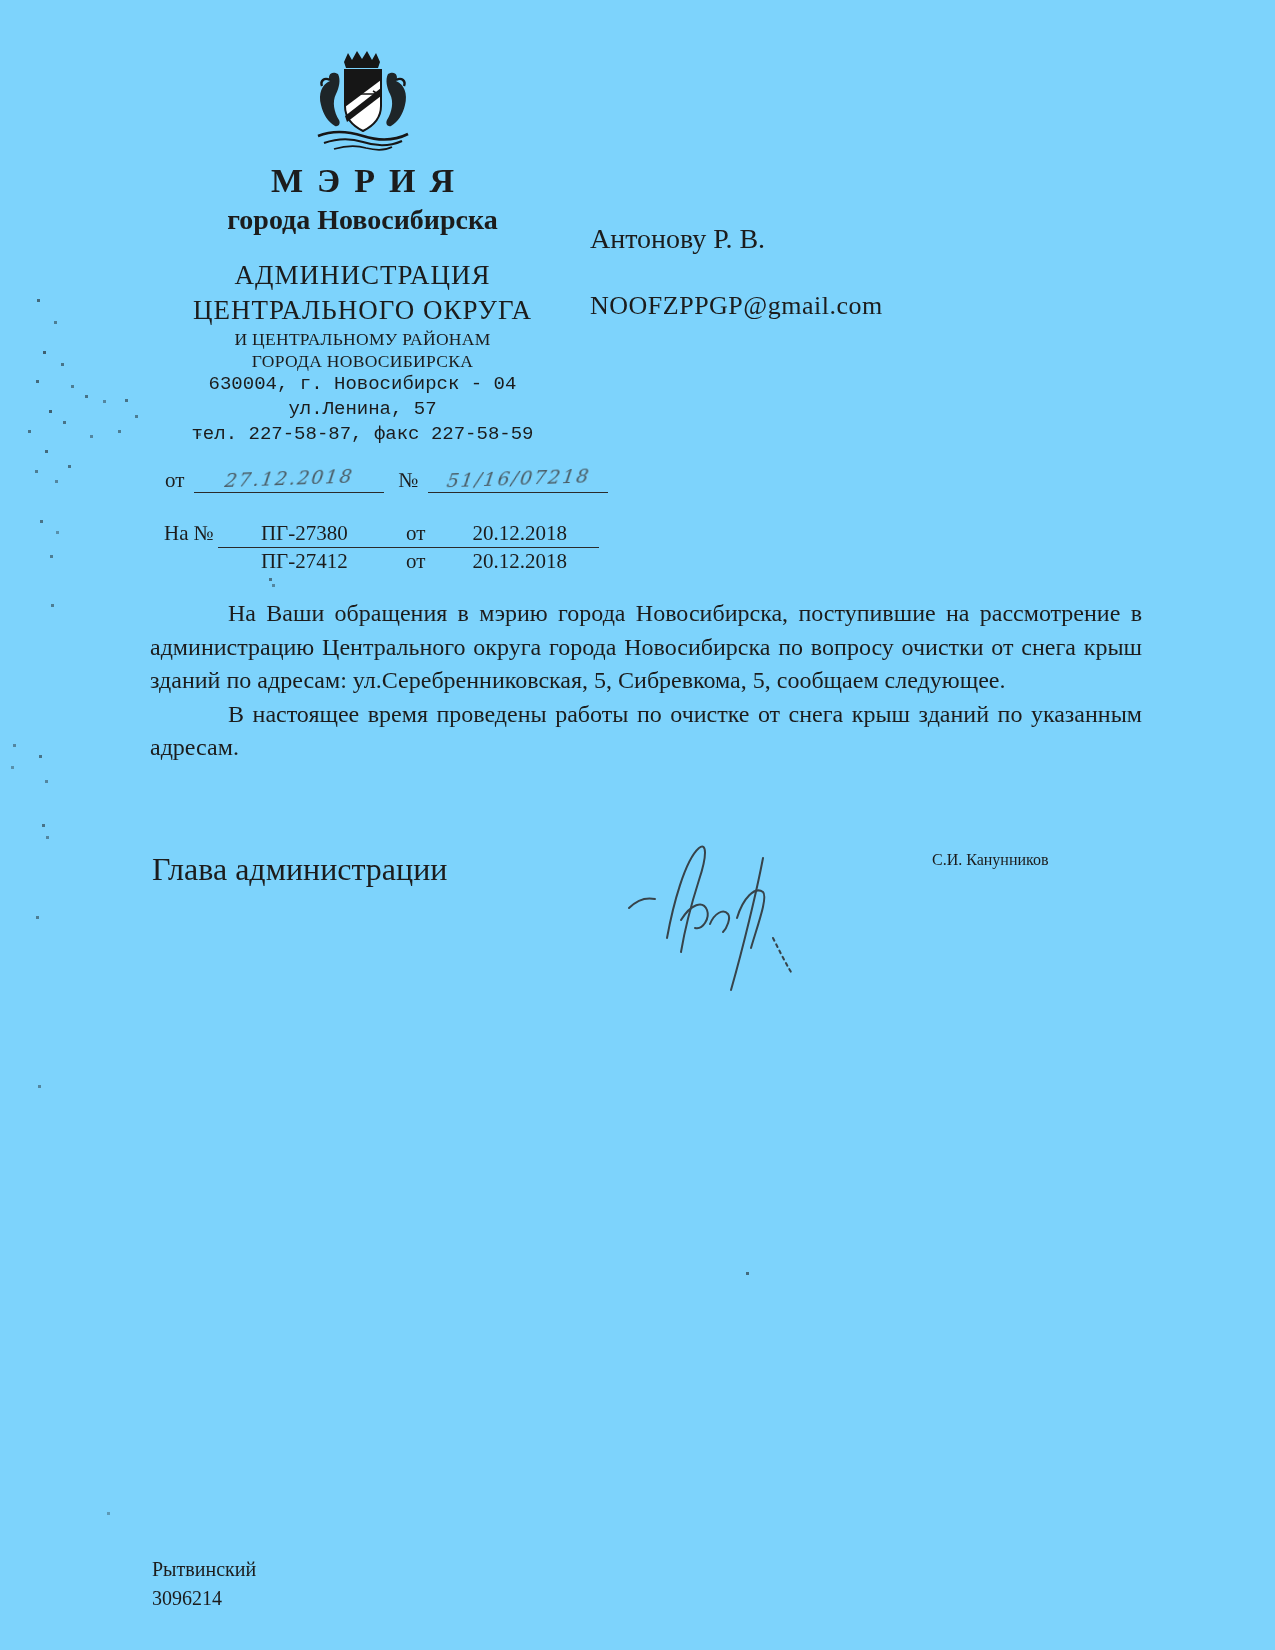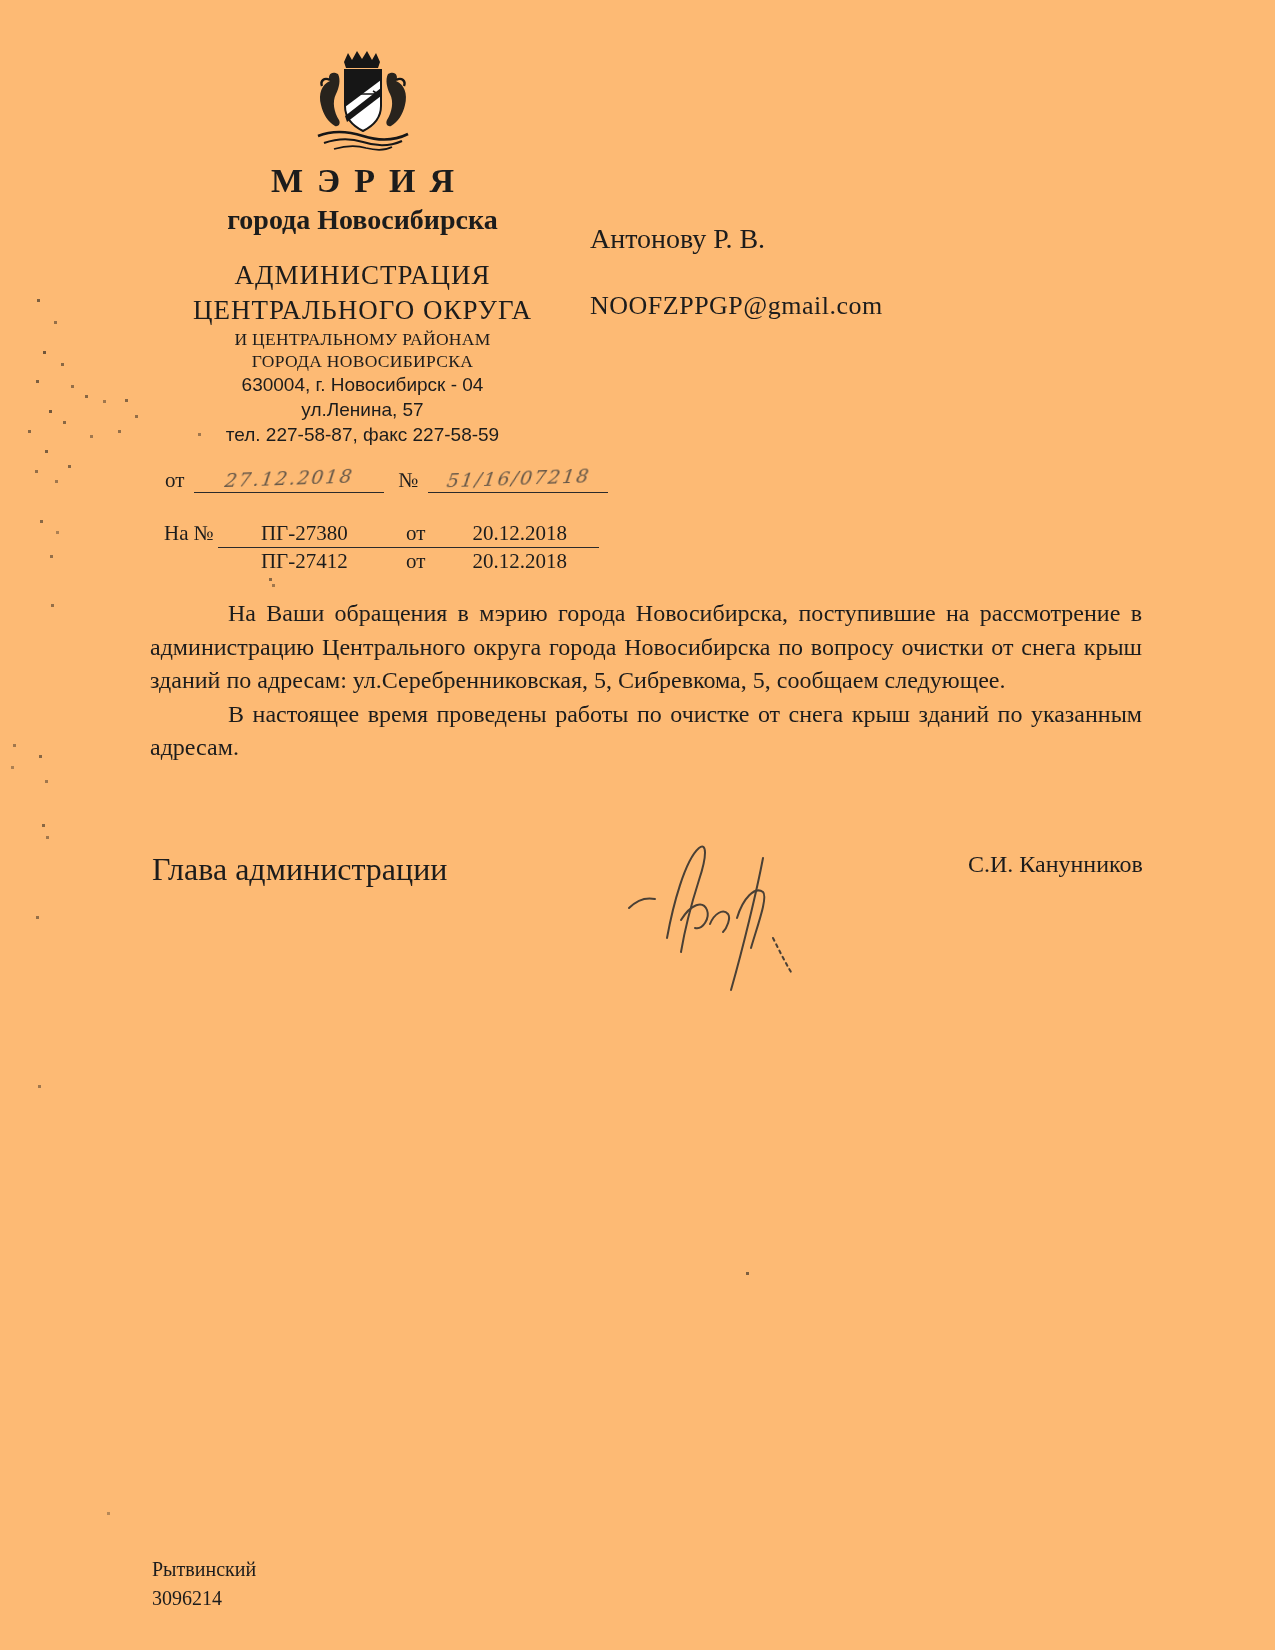--- a/index.html
+++ b/index.html
@@ -1,39 +1,39 @@
 <!DOCTYPE html>
 <html><head>
 <meta charset="utf-8">
 <style>
   html,body{margin:0;padding:0;background:#e8e8e8;}
   .page{
     position:relative;
     width:1275px;height:1650px;
     margin:0 auto;
-    background:#fdba74;
+    background:#7dd3fc;
     color:#1c1c1c;
     font-family:"Liberation Serif", serif;
     overflow:hidden;
   }
   
   .left-col{
     position:absolute;left:140px;top:50px;width:445px;
     text-align:center;
   }
   .coat{display:block;margin:0 auto 6px auto;}
   .org-title{
     font-size:34px;font-weight:bold;letter-spacing:14px;
     padding-left:14px;line-height:42px;
   }
   .org-subtitle{font-size:28px;font-weight:bold;line-height:36px;margin-bottom:20px;}
   .admin-line{font-size:27px;line-height:35px;letter-spacing:1px;}
   .district-line{font-size:17.5px;line-height:22px;letter-spacing:.3px;}
   .addr-line{
-    font-family:Liberation Sans, sans-serif;
+    font-family:Liberation Mono, monospace;
     font-size:19px;line-height:25px;
   }
   
   .ref-row{
     position:absolute;left:165px;top:466px;
     font-size:21px;white-space:nowrap;
   }
   .uline{
     display:inline-block;border-bottom:1.5px solid #2a2a2a;
     text-align:center;vertical-align:bottom;height:26px;
@@ -73,21 +73,21 @@
   .recipient-name{font-size:28px;margin-top:27px;}
   .recipient-email{font-size:26px;margin-top:36px;letter-spacing:.5px;}
   
   .body-text{
     position:absolute;left:150px;top:597px;width:992px;
     font-size:24px;line-height:33.5px;text-align:justify;
   }
   .body-text p{margin:0;text-indent:78px;}
   
   .sig-position{position:absolute;left:152px;top:851px;font-size:32px;}
-  .sig-name{position:absolute;left:968px;top:851px;font-size:24px;}
+  .sig-name{position:absolute;left:932px;top:851px;font-size:16px;}
   .sig-scrawl{position:absolute;left:615px;top:820px;}
   
   .footer{
     position:absolute;left:152px;top:1555px;
     font-size:20px;line-height:29px;
   }
   
   .noise{position:absolute;left:0;top:0;width:1px;height:1px;background:transparent;
     box-shadow:
       38px 300px 0 1px rgba(20,20,20,.55),

